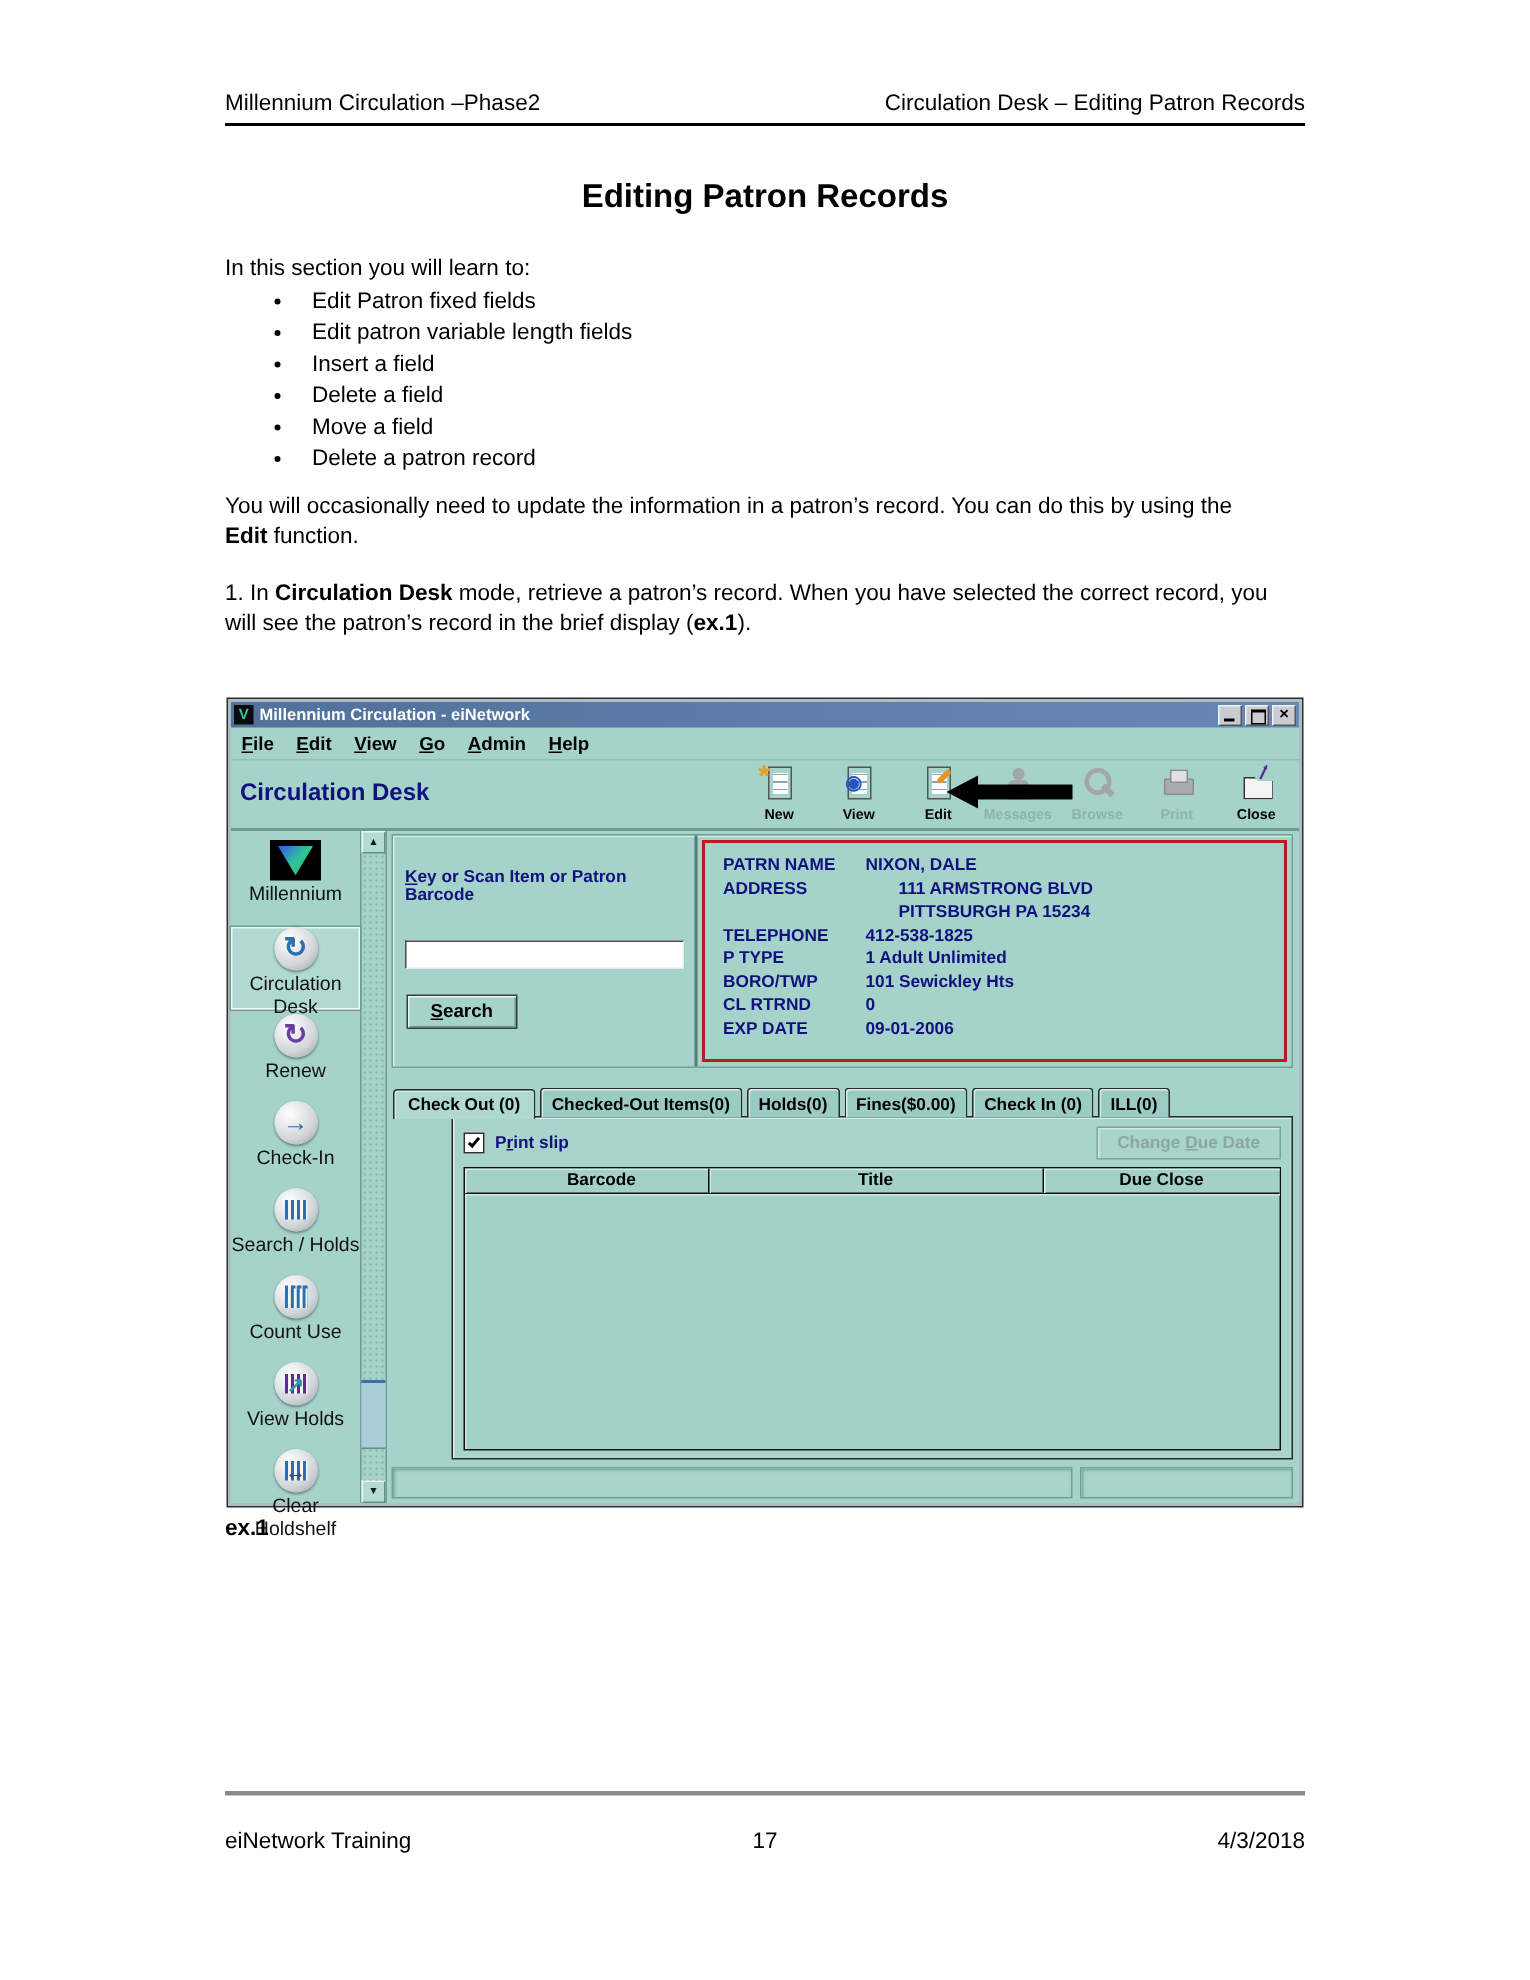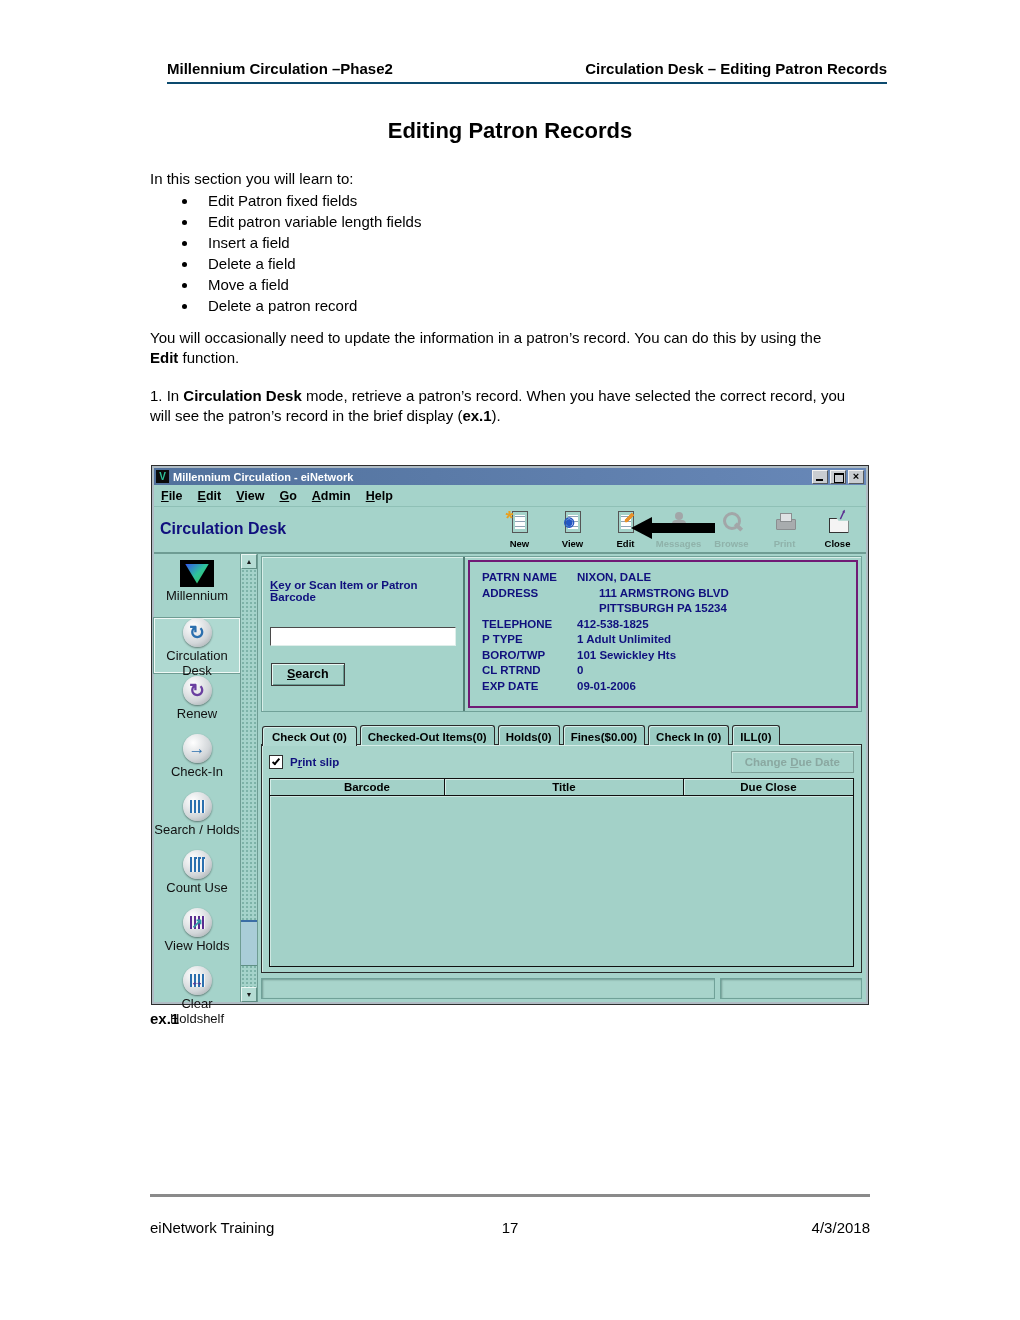--- a/index.html
+++ b/index.html
@@ -2,23 +2,23 @@
 <html><head>
 <meta charset="utf-8">
 <style>
   * { box-sizing: border-box; margin: 0; padding: 0; }
   html, body { width: 1020px; height: 1320px; background: #fff; overflow: hidden; position: relative;
                font-family: "Liberation Sans", sans-serif; color: #000; }
   u { text-decoration: underline; }
 
   .doc { position: absolute; left: 150px; top: 60px; width: 720px; }
 
-  .doc-header { position: absolute; top: 0; left: 17px; width: 720px; display: flex;
+  .doc-header { position: absolute; top: 0; left: 0; width: 720px; display: flex;
                 justify-content: space-between; font-size: 15px; padding-bottom: 5px;
-                border-bottom: 2px solid #0c4a6e; font-weight: bold; }
+                border-bottom: 2px solid #000000; }
   .doc-title { position: absolute; top: 58px; width: 720px; text-align: center;
                font-size: 22px; font-weight: bold; }
   .intro { position: absolute; top: 110px; font-size: 15px; }
   .bullets { position: absolute; top: 132px; left: 30px; width: 650px; font-size: 15px;
              padding-left: 18px; list-style: disc; }
   .bullets li { margin-bottom: 4px; padding-left: 10px; }
   .para { position: absolute; font-size: 15px; line-height: 20px; width: 700px; }
   .p1 { top: 268px; }
   .p2 { top: 326px; }
 
@@ -122,35 +122,35 @@
 
   .toprow { height: 156px; flex: none; display: flex; border: 1px solid #70a198;
             box-shadow: inset 1px 1px 0 #d8eee8; }
   .search-panel { width: 203px; flex: none; border-right: 2px solid #527d75; padding: 6px 8px; }
   .search-label { color: #10107e; font-weight: bold; font-size: 11.5px; margin-top: 16px; }
   .search-input { display: block; margin-top: 24px; width: 186px; height: 19px; background: #fff;
                   border: 1px solid; border-color: #4a4a4a #dfeeea #dfeeea #4a4a4a; font-size: 12px; padding: 0 3px; }
   .search-btn { margin-top: 17px; margin-left: 1px; padding: 3px 15px 4px; font-weight: bold; font-size: 12.5px;
                 background: #a5d3ca; border: 1px solid #3c3c3c;
                 box-shadow: inset 1px 1px 0 #e9f7f3, inset -1px -1px 0 #679a90; font-family: inherit; }
-  .patron-panel { flex: 1; margin: 3px; border: 2px solid #701a75; padding: 8px 8px 4px 12px; overflow: hidden; }
+  .patron-panel { flex: 1; margin: 3px; border: 2px solid #b91c1c; padding: 8px 8px 4px 12px; overflow: hidden; }
   .p-row { display: flex; font-size: 11.5px; font-weight: bold; color: #10107e; line-height: 15.5px; white-space: nowrap; }
   .p-label { width: 95px; flex: none; }
   .p-val.indent { padding-left: 22px; }
 
   .tabstrip { margin-top: 9px; display: flex; align-items: flex-end; height: 24px; flex: none;
               position: relative; z-index: 2; padding-left: 1px; text-align: right; }
   .tab { font-size: 11.5px; font-weight: bold; padding: 5px 7px 2px; background: #9bccc3;
          border: 1px solid #2a2a2a; border-bottom: none; margin-right: 3px; border-radius: 3px 3px 0 0;
          box-shadow: inset 1px 1px 0 #d6ede8; position: relative; top: 0; white-space: nowrap; }
   .tab.active { background: #aed8d0; padding: 4px 9px 3px; top: 1px; z-index: 3; }
 
   .tabcontent { flex: 1; border: 1px solid #2a2a2a; background: #a8d4cb; margin-top: -1px;
                 box-shadow: inset 1px 1px 0 #d6ede8; padding: 5px 7px; display: flex;
-                flex-direction: column; min-height: 0; position: relative; z-index: 1; }
+                flex-direction: column; min-height: 0; position: relative; z-index: 1; margin-left: 40px; }
   .printrow { height: 24px; flex: none; display: flex; align-items: center; }
   .checkbox { width: 14px; height: 14px; background: #fff; border: 1px solid #2f2f2f; position: relative; }
   .checkbox .check { position: absolute; left: 4px; top: 1px; width: 4px; height: 8px;
                      border-right: 2px solid #000; border-bottom: 2px solid #000; transform: rotate(40deg); }
   .print-label { color: #10107e; font-weight: bold; font-size: 11.5px; margin-left: 7px; }
   .cdd-btn { margin-left: auto; padding: 4px 13px; font-size: 11.5px; font-weight: bold; color: #8aa8a1;
              background: #a8d4cb; border: 1px solid #7fa29a; box-shadow: inset 1px 1px 0 #cfe8e2;
              font-family: inherit; }
   .table { margin-top: 4px; flex: 1; border: 1px solid #101010; display: flex; flex-direction: column;
            min-height: 0; background: #a3d1c8; }

